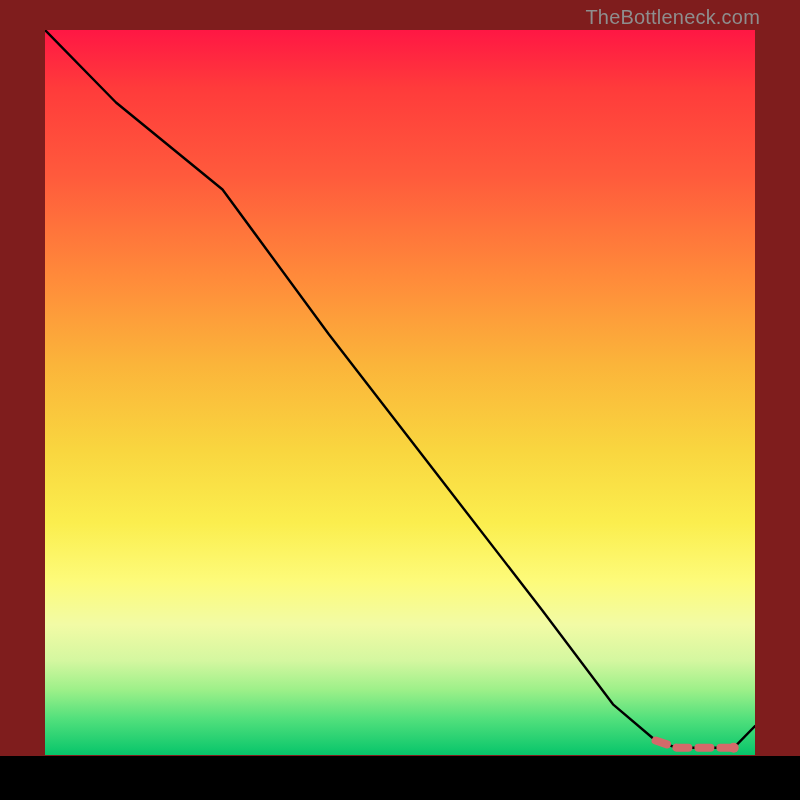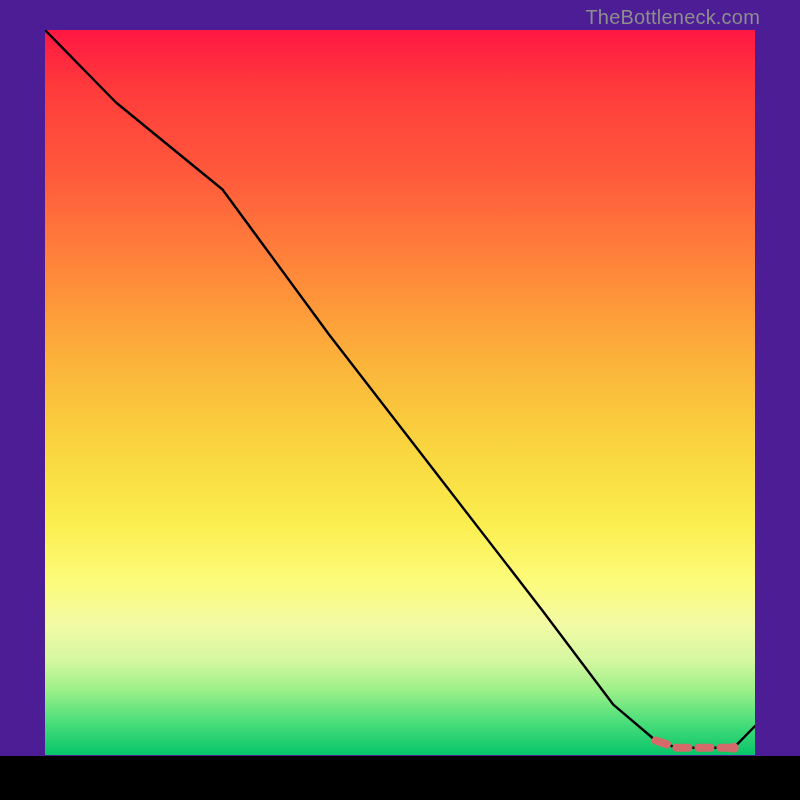--- a/index.html
+++ b/index.html
@@ -8,21 +8,21 @@
     width: 800px;
     height: 800px;
     overflow: hidden;
     background: #000;
     font-family: Arial, Helvetica, sans-serif;
   }
   .frame {
     position: relative;
     width: 800px;
     height: 756px;
-    background: #4c1d95;
+    background: #7f1d1d;
   }
   .plot-area {
     position: absolute;
     left: 45px;
     top: 30px;
     width: 710px;
     height: 725px;
     
     background: linear-gradient(
       to bottom,

